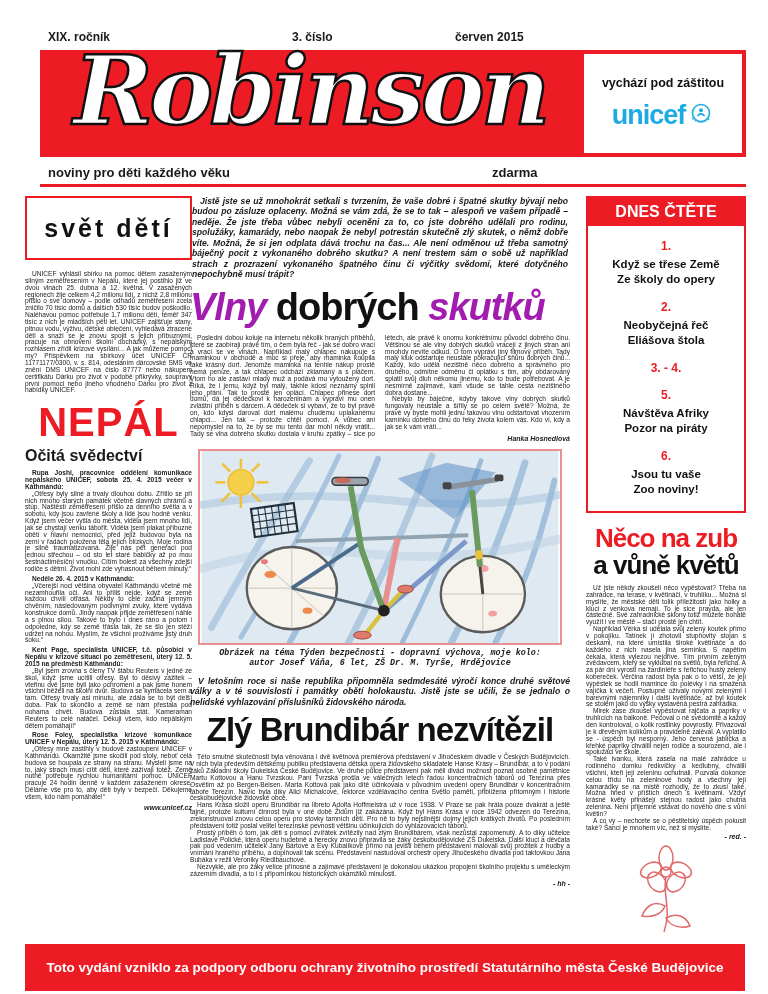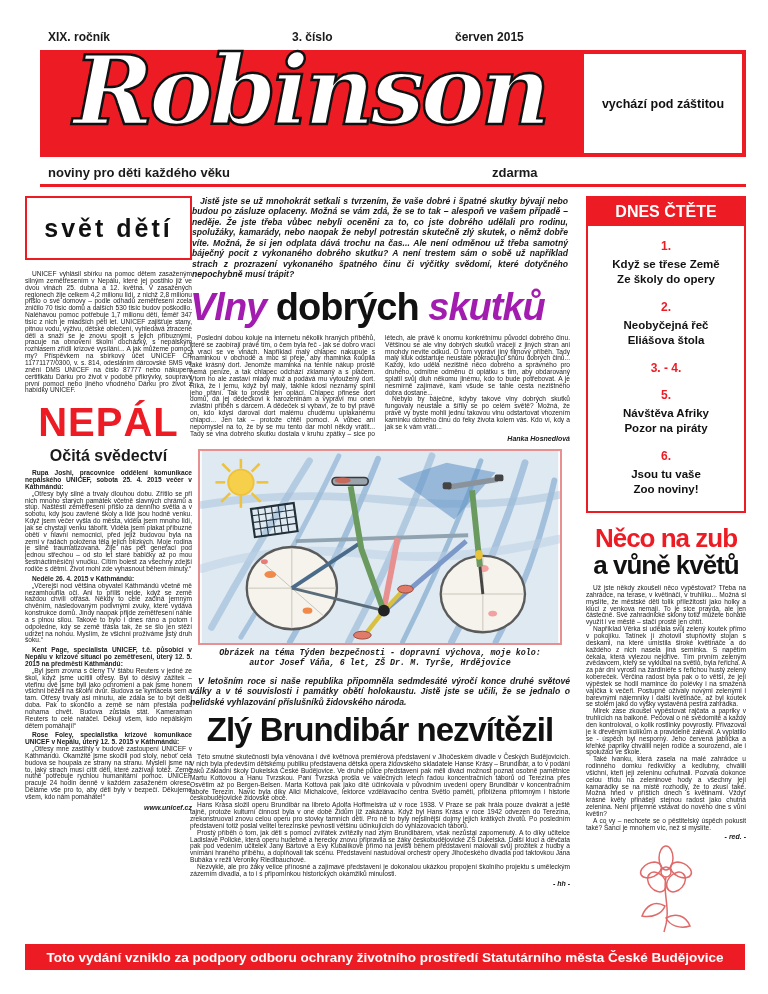--- a/index.html
+++ b/index.html
@@ -34,21 +34,21 @@
   .col-right { left:586px; width:160px; height:744px; }
 
   .tinytext { font-size:6.6px; line-height:1.04; text-align:justify; color:#222; }
   .tinytext p { text-indent:7px; }
   .lead-bold { font-weight:bold; text-indent:7px; margin-top:3px; }
 
   
   .svet-box { border:2px solid #ed1c24; height:64px; display:flex; align-items:center; justify-content:center;
       font-size:25px; font-weight:bold; letter-spacing:3px; color:#111; margin-bottom:11px; }
   .nepal-h { color:#ed1c24; font-size:40px; font-weight:bold; text-align:center; letter-spacing:1px; margin:6px 0 2px; }
-  .nepal-sub { font-size:16px; font-weight:bold; text-align:center; margin-bottom:5px; }
+  .nepal-sub { font-size:16px; font-weight:bold; text-align:left; margin-bottom:5px; }
   .website { text-align:right; font-size:7px; font-weight:bold; font-style:italic; margin-top:3px; }
 
   
   .main-intro { font-size:8.6px; line-height:1.22; font-weight:bold; font-style:italic; text-align:justify;
       padding:0 2px; text-indent:8px; }
   .vlny-h { font-size:38px; font-weight:bold; letter-spacing:-1px; margin:6px 0 6px; text-align:left; }
   .vlny-h .red { color:#a21caf;font-style:italic; }
   .vlny-h .blk { color:#111; }
   .article-2col { column-count:2; column-gap:10px; }
   .byline { text-align:right; font-size:7px; font-weight:bold; font-style:italic; margin-top:4px; }
@@ -63,39 +63,50 @@
   .dnes-title { background:#ed1c24; color:#fff; font-size:16px; font-weight:bold; text-align:center; padding:5px 0; }
   .dnes-item { text-align:center; margin-top:13px; }
   .dnes-num { color:#ed1c24; font-size:12px; font-weight:bold; margin-bottom:4px; }
   .dnes-lines { color:#111; font-size:11.5px; font-weight:bold; line-height:1.3; white-space:pre-line; }
   .zub-h { text-align:center; font-weight:bold; font-size:26px; letter-spacing:-1px; line-height:1.05; margin:12px 0 6px; }
   .zub-h .red { color:#ed1c24; display:block; }
   .zub-h .blk { color:#111; display:block; }
   .flower-wrap { text-align:center; margin-top:4px; }
 
   
-  .footer-bar { position:absolute; left:25px; top:944px; width:720px; height:26px; background:#ed1c24;
+  .footer-bar { position:absolute; left:25px; top:944px; width:720px; height:47px; background:#ed1c24;
       display:flex; align-items:center; justify-content:center; }
   .footer-bar span { color:#fff; font-size:13.5px; font-weight:bold; }
 </style>
 </head>
 <body>
 
 <div class="page">
 
   <div class="issue-row">
     <span class="ed">XIX. ročník</span>
     <span class="num">3. číslo</span>
     <span class="date">červen 2015</span>
   </div>
 
   <div class="masthead">
     <div class="masthead-title">Robinson</div>
     <div class="unicef-box">
       <div class="patronage">vychází pod záštitou</div>
+      <div class="unicef-line">
+        <span class="unicef-word">unicef</span>
+        <span>
+          <svg width="26" height="26" viewBox="0 0 26 26">
+            <circle cx="13" cy="12" r="8.5" fill="none" stroke="#1cabe2" stroke-width="1.6"></circle>
+            <circle cx="13" cy="9.2" r="2" fill="#1cabe2"></circle>
+            <path d="M9.5,15 Q13,10.5 16.5,15" fill="none" stroke="#1cabe2" stroke-width="1.8"></path>
+            <path d="M4,17 Q13,25 22,17" fill="none" stroke="#1cabe2" stroke-width="1.4" stroke-dasharray="2 1.4"></path>
+          </svg>
+        </span>
+      </div>
     </div>
   </div>
 
   <div class="tagline-row">
     <span class="tg">noviny pro děti každého věku</span>
     <span class="pr">zdarma</span>
   </div>
   <div class="top-rule"></div>
 
   <div class="col col-left">

